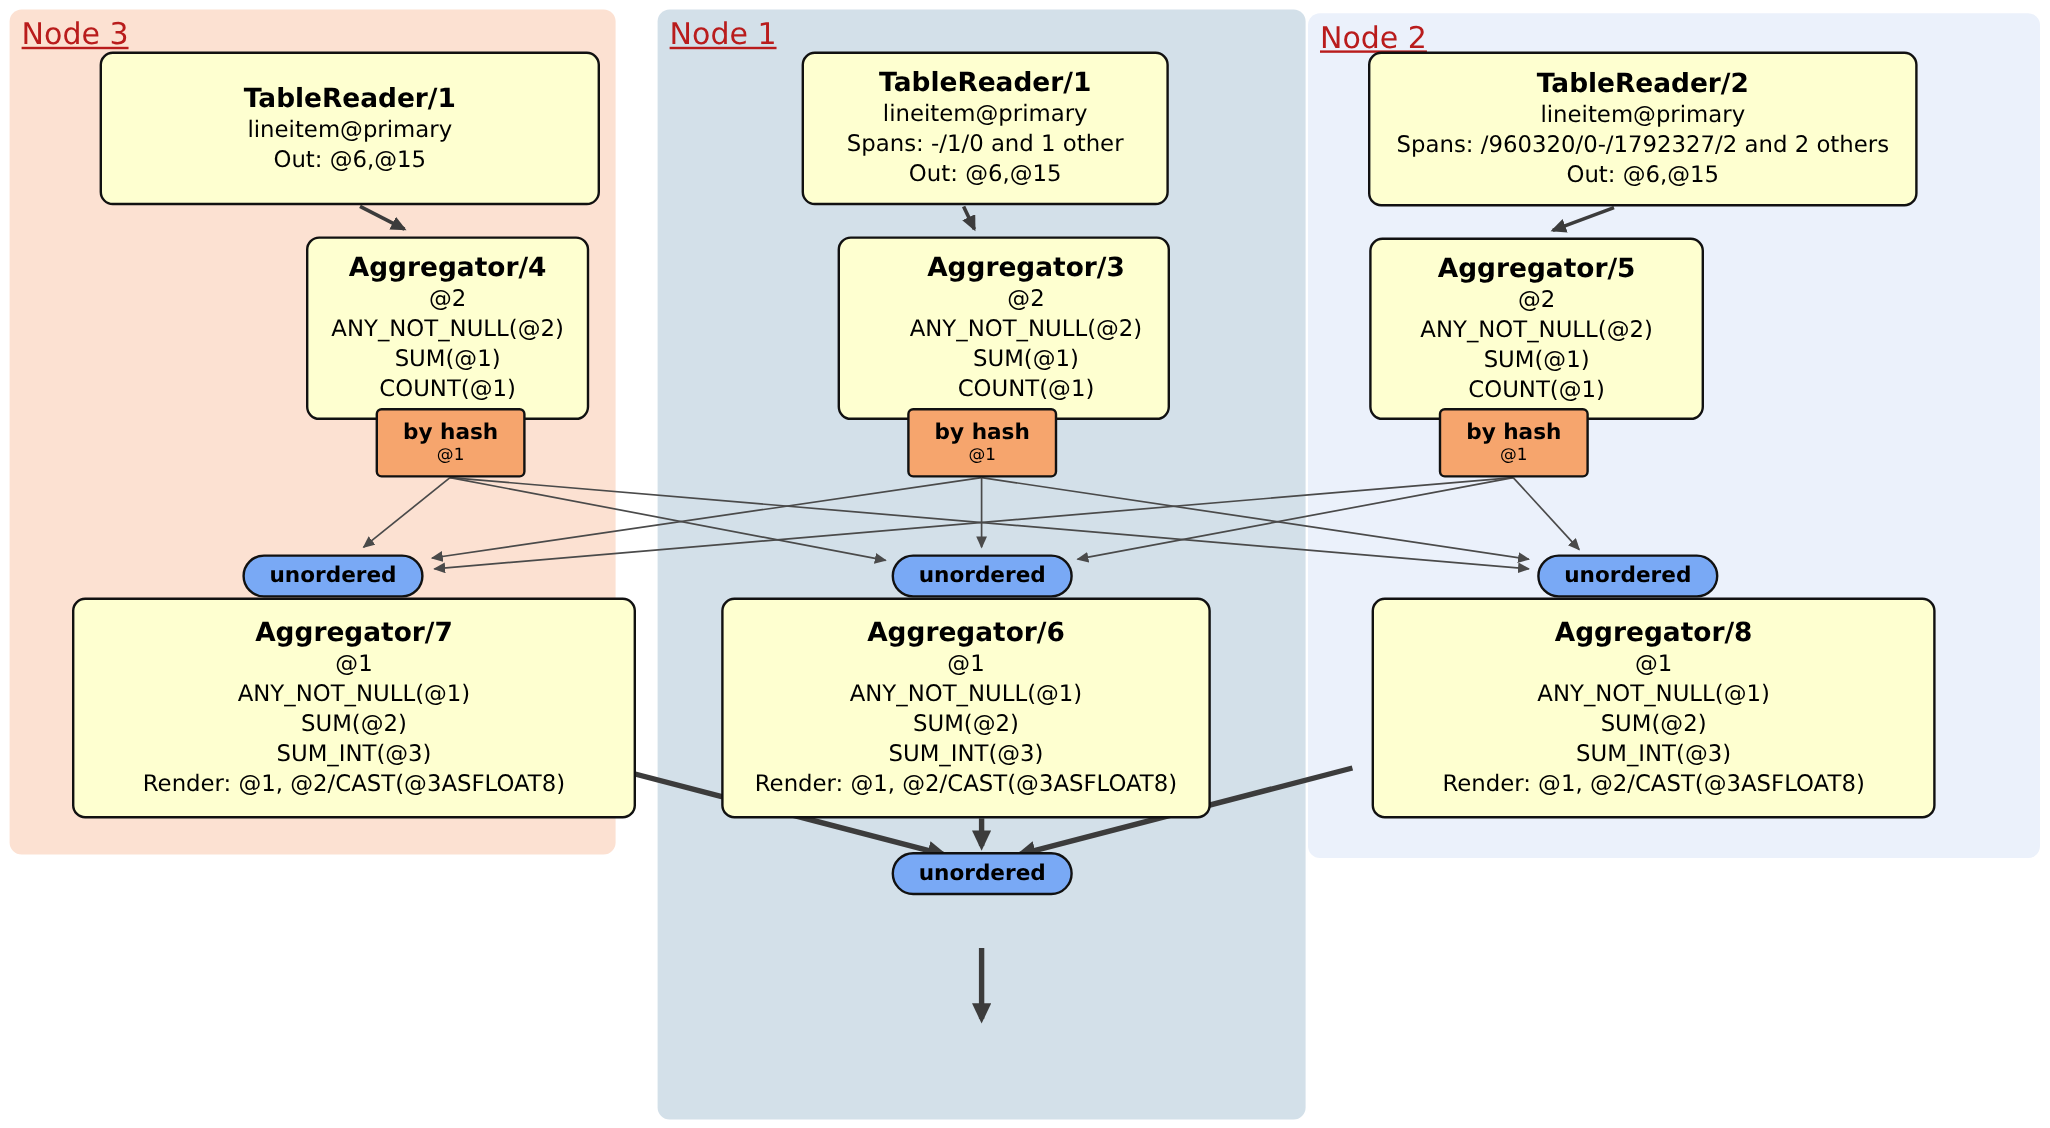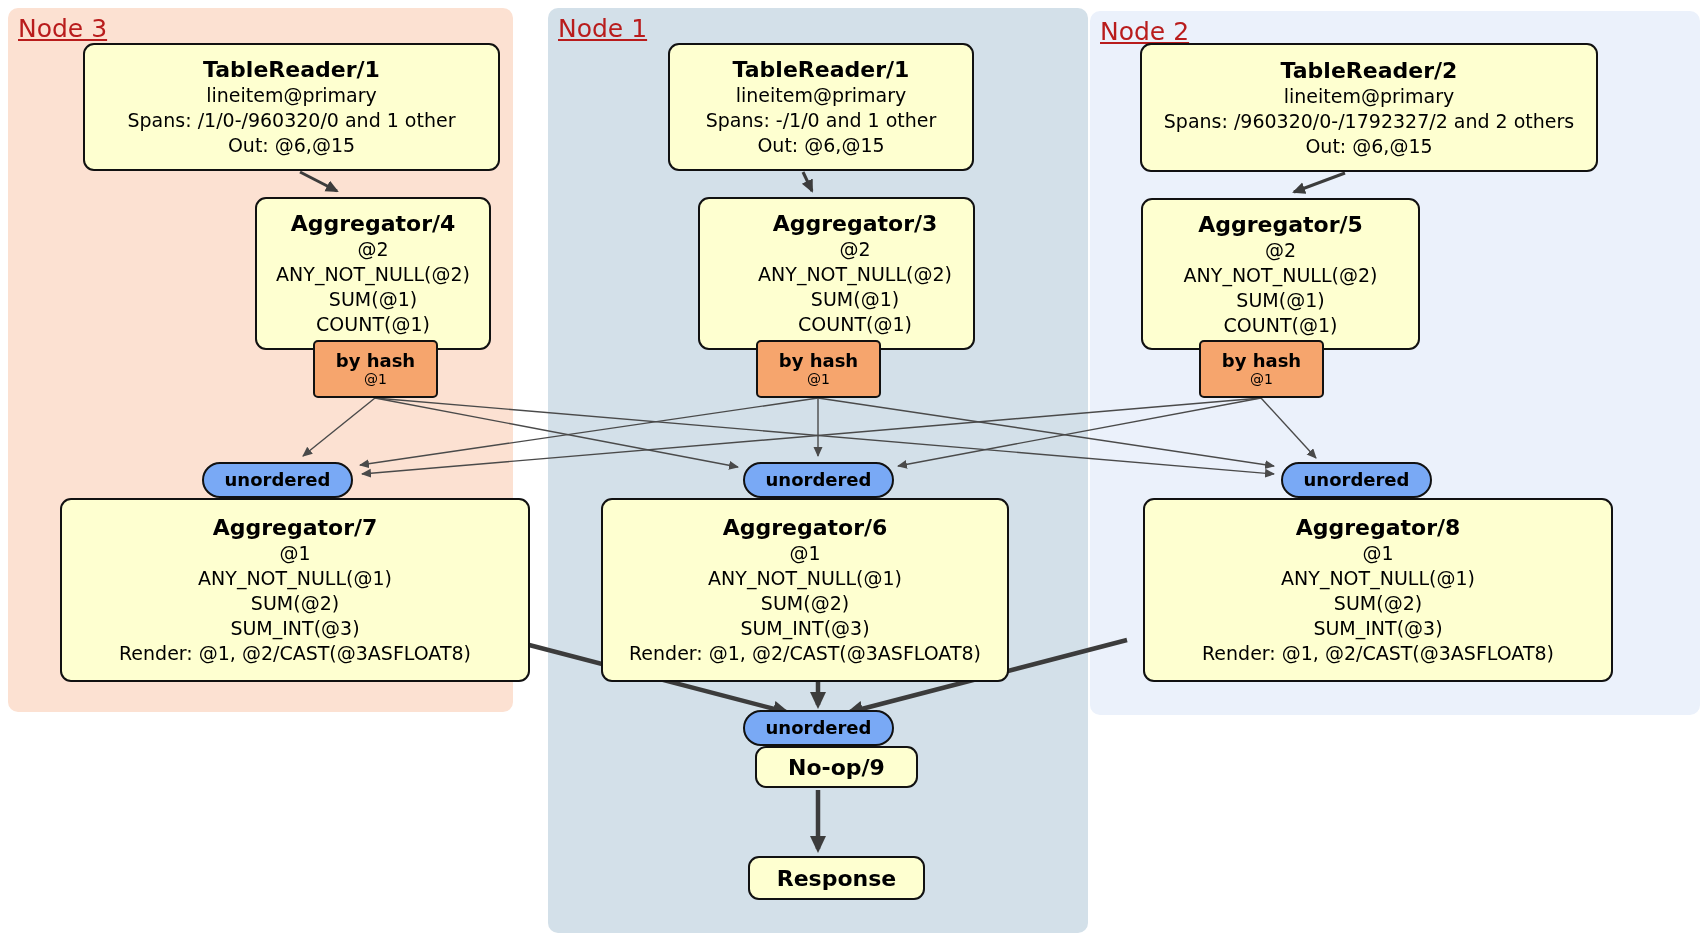--- a/index.html
+++ b/index.html
@@ -80,21 +80,20 @@
     <line x1="510" y1="640" x2="786" y2="712" style="stroke:var(--edge-thick);stroke-width:4.5;" marker-end="url(#ah-thick)"></line>
     <line x1="818" y1="682" x2="818" y2="705" style="stroke:var(--edge-thick);stroke-width:4.5;" marker-end="url(#ah-thick)"></line>
     <line x1="1127" y1="640" x2="850" y2="712" style="stroke:var(--edge-thick);stroke-width:4.5;" marker-end="url(#ah-thick)"></line>
 
     <line x1="818" y1="790" x2="818" y2="849" style="stroke:var(--edge-thick);stroke-width:4.5;" marker-end="url(#ah-thick)"></line>
   </svg>
 
   <div class="plan-box" style="left:65px;top:43px;width:417px;height:128px;">
     <div class="box-title">TableReader/1</div>
     <div class="box-line">lineitem@primary</div>
-    <div class="box-line">Spans: /1/0-/960320/0 and 1 other</div>
     <div class="box-line">Out: @6,@15</div>
   </div>
   <div class="plan-box" style="left:650px;top:43px;width:306px;height:128px;">
     <div class="box-title">TableReader/1</div>
     <div class="box-line">lineitem@primary</div>
     <div class="box-line">Spans: -/1/0 and 1 other</div>
     <div class="box-line">Out: @6,@15</div>
   </div>
   <div class="plan-box" style="left:1122px;top:43px;width:458px;height:129px;">
     <div class="box-title">TableReader/2</div>
@@ -169,20 +168,14 @@
     <div class="box-line">@1</div>
     <div class="box-line">ANY_NOT_NULL(@1)</div>
     <div class="box-line">SUM(@2)</div>
     <div class="box-line">SUM_INT(@3)</div>
     <div class="box-line">Render: @1, @2/CAST(@3ASFLOAT8)</div>
   </div>
 
   <div class="router unordered" style="left:743px;top:710px;width:151px;height:36px;">
     <div class="router-label">unordered</div>
   </div>
-  <div class="plan-box" style="left:737px;top:746px;width:163px;height:42px;">
-    <div class="box-title">No-op/9</div>
-  </div>
-  <div class="plan-box" style="left:730px;top:856px;width:177px;height:44px;">
-    <div class="box-title">Response</div>
-  </div>
 
 </div>
 
 </body></html>

